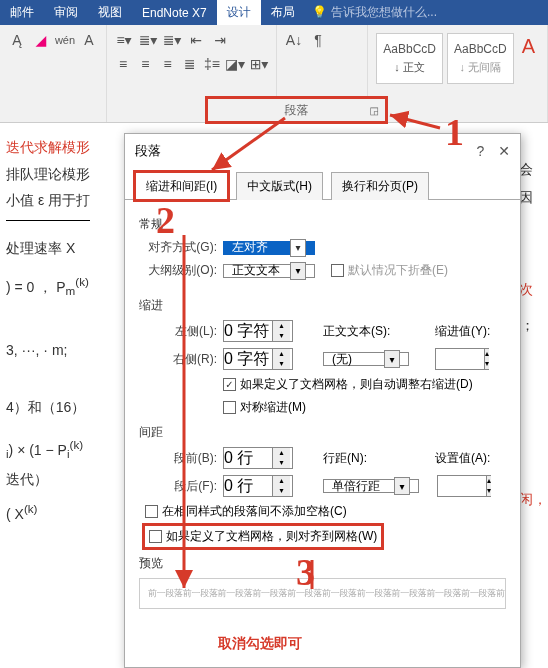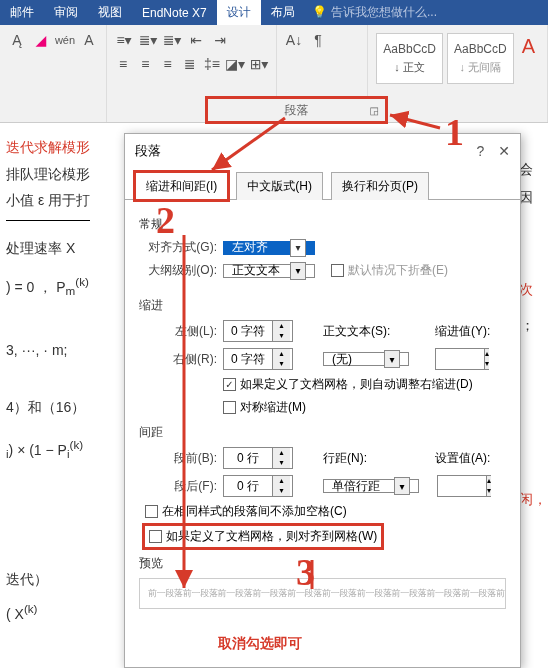--- a/index.html
+++ b/index.html
@@ -38,21 +38,21 @@
 .dlg-tab.boxed { outline: 3px solid #d63a2a; outline-offset: -1px; }
 .dlg-body { padding: 8px 14px; border-top:1px solid #aaa; margin-top:-1px; }
 .section-h { font-size:12px; margin: 8px 0 6px; color:#333; }
 .row { display:flex; align-items:center; gap:6px; margin:6px 0; font-size:12px; }
 .lbl { width:78px; text-align:right; color:#444; }
 .sel { border:1px solid #888; height:14px; display:flex; align-items:center; padding:0 8px; font-size:12px; }
 .sel.hl { background:#0a63c4; color:#fff; border-color:#0a63c4; }
 .sel .arr { margin-left:auto; border:1px solid #888; background:#eee; width:16px; height:18px; display:flex; align-items:center; justify-content:center; font-size:10px; }
 .sel.hl .arr { background:#fff; color:#333; }
 .spin { border:1px solid #888; height:22px; width:70px; display:flex; align-items:center; }
-.spin input { border:none; width:48px; text-align:center; font-size:12px; outline:none; }
+.spin input { border:none; width:48px; font-size:16px; outline:none; }
 .spin .btns { width:18px; display:flex; flex-direction:column; border-left:1px solid #888; }
 .spin .btns span { height:10px; font-size:8px; text-align:center; line-height:10px; background:#eee; }
 .chk { display:flex; align-items:center; gap:4px; font-size:12px; }
 .chk .box { width:13px; height:13px; border:1px solid #666; display:flex; align-items:center; justify-content:center; font-size:10px; }
 .chk .box.checked::after { content:"✓"; color:#333; }
 .preview-area { border:1px solid #ccc; margin-top:6px; padding:8px; font-size:9px; color:#aaa; letter-spacing:-0.3px; white-space:nowrap; overflow:hidden; }
 
 
 .anno { position:absolute; color:#d63a2a; font-weight:bold; pointer-events:none; }
 .hand { font-size:38px; font-family: "Brush Script MT", cursive; color:#d63a2a; }
@@ -133,21 +133,21 @@
     <div class="right-frag" style="top:56px">。因</div>
   <hr style="margin:6px 0;border:none;border-top:1px solid #000">
   <div style="margin-top:14px"><span>处理速率 X</span></div>
     <div class="right-frag red" style="top:148px">型次</div>
   <div style="margin-top:10px"><span>) = 0 ，  P</span><sub>m</sub><sup>(k)</sup></div>
     <div class="right-frag" style="top:184px">01；</div>
   <div style="margin-top:34px">3, ···, · m;</div>
   <div style="margin-top:30px">4）和（16）</div>
   <div style="margin-top:14px"><sub>i</sub><span>) × (1 − P</span><sub>i</sub><sup>(k)</sup></div>
   <div class="right-frag red" style="top:358px">空闲，</div>
-  <div style="margin-top:100px">迭代）</div>
+  <div style="">迭代）</div>
   <div style="margin-top:6px"><span>(  X</span><sup>(k)</sup></div>
 </div>
 
 <div class="watermark">http://blog.csdn.net/u014745297</div>
 
 <div class="dialog">
   <div class="dlg-title">
     <span>段落</span>
     <div class="controls">
       <span>?</span>

